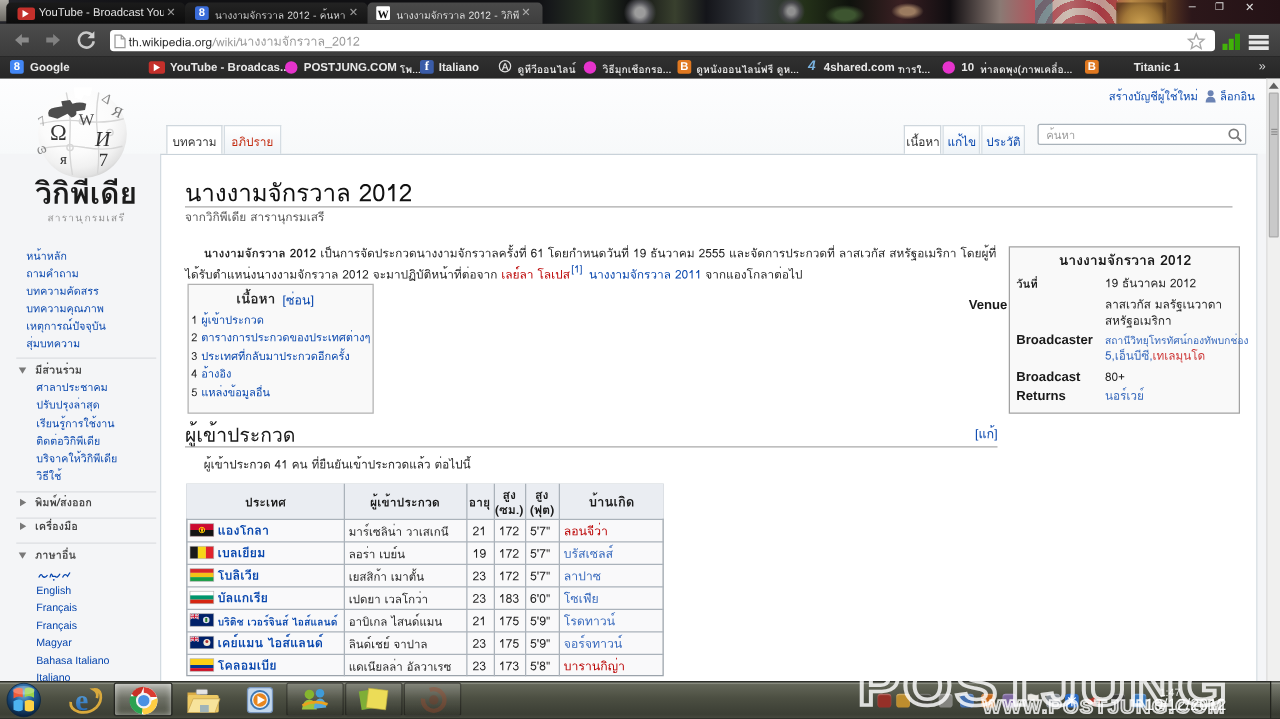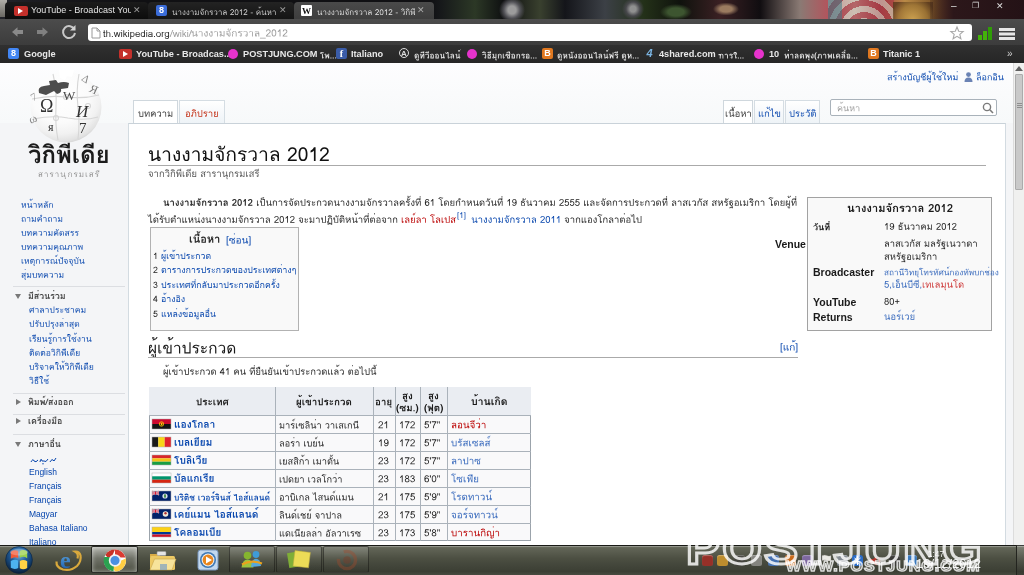--- a/index.html
+++ b/index.html
@@ -420,21 +420,21 @@
         <use href="#bk" x="14032"></use>
         <use href="#bt" x="15282"></use>
         <use href="#b1" x="15282"></use>
         <use href="#bh" x="15282"></use>
         <use href="#bb" x="16512"></use>
         <use href="#bb" x="17081"></use>
         <use href="#bb" x="17650"></use>
       </g>
     </svg>
 <div style="position:absolute;left:868px;top:48px;width:11px;height:11px;background:#e07820;border-radius:2px;color:#fff;font:bold 9px/11px Liberation Sans,sans-serif;text-align:center">B</div>
-<div style="position:absolute;left:883px;top:48.5px;color:#e8e8e8;font:bold 9.2px Liberation Sans,sans-serif;white-space:nowrap">Titanic 1</div>
+<div style="position:absolute;left:907px;top:48.5px;color:#e8e8e8;font:bold 9.2px Liberation Sans,sans-serif;white-space:nowrap">Titanic 1</div>
 <div style="position:absolute;left:1007px;top:48px;color:#cfcfcf;font:10px Liberation Sans,sans-serif">»</div>
 <div style="position:absolute;left:0;top:63px;width:1024px;height:482px;background:#f4f5f7"></div>
 <div style="position:absolute;left:0;top:63px;width:1024px;height:60px;background:linear-gradient(#fdfdfe,#f7f9fa)"></div>
 <div style="position:absolute;left:128px;top:123px;width:878px;height:422px;background:#fff;border-top:1px solid #c9d2d9;border-left:1px solid #d3dbe1;border-right:1px solid #d3dbe1"></div>
 <div style="position:absolute;left:1013px;top:63px;width:11px;height:482px;background:#f0f0ef;border-left:1px solid #dcdcdc"></div>
 <svg class="t" style="left:1015px;top:66px" width="8" height="6">
       <path d="M4 0 L8 5 L0 5 Z" fill="#606060"></path>
     </svg>
 <div style="position:absolute;left:1014.5px;top:74px;width:8px;height:116px;background:#c9c9c9;border:1px solid #ababab;border-radius:1px"></div>
 <div style="position:absolute;left:1016.5px;top:103px;width:5px;height:1px;background:#8f8f8f;box-shadow:0 2px 0 #8f8f8f,0 4px 0 #8f8f8f"></div>
@@ -1227,21 +1227,21 @@
         <use href="#ci" x="700"></use>
         <use href="#b8" x="2050"></use>
         <use href="#j" x="2750"></use>
         <use href="#d" x="4005"></use>
         <use href="#b7" x="5355"></use>
         <use href="#a" x="5355"></use>
         <use href="#cy" x="6755"></use>
         <use href="#cs" x="7855"></use>
       </g>
     </svg>
-<div style="position:absolute;left:813px;top:296px;color:#1a1a1a;font:bold 10.5px Liberation Sans,sans-serif">YouTube</div>
+<div style="position:absolute;left:813px;top:296px;color:#1a1a1a;font:bold 10.5px Liberation Sans,sans-serif">Broadcast</div>
 <svg class="t" style="left:884.0px;top:293.2px" width="18" height="16">
       <g fill="#252525" transform="translate(0,11.75) scale(0.004590)">
         <use href="#dg" x="0"></use>
         <use href="#l" x="1139"></use>
         <use href="#dh" x="2278"></use>
       </g>
     </svg>
 <div style="position:absolute;left:813px;top:311px;color:#1a1a1a;font:bold 10.5px Liberation Sans,sans-serif">Returns</div>
 <svg class="t" style="left:884.0px;top:308.2px" width="34" height="16">
       <g fill="#3366bb" transform="translate(0,11.75) scale(0.004590)">

